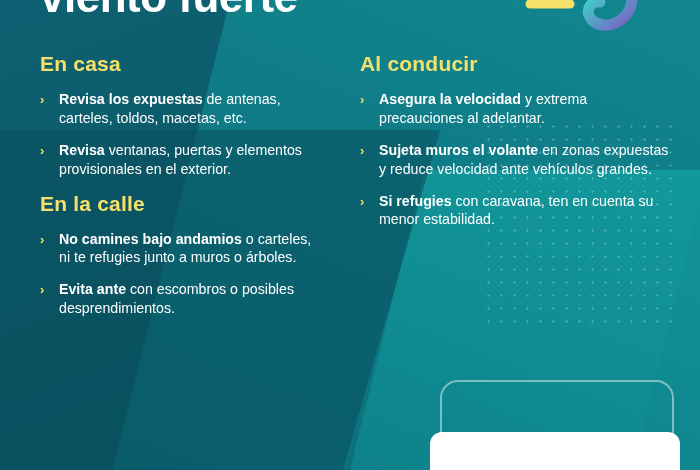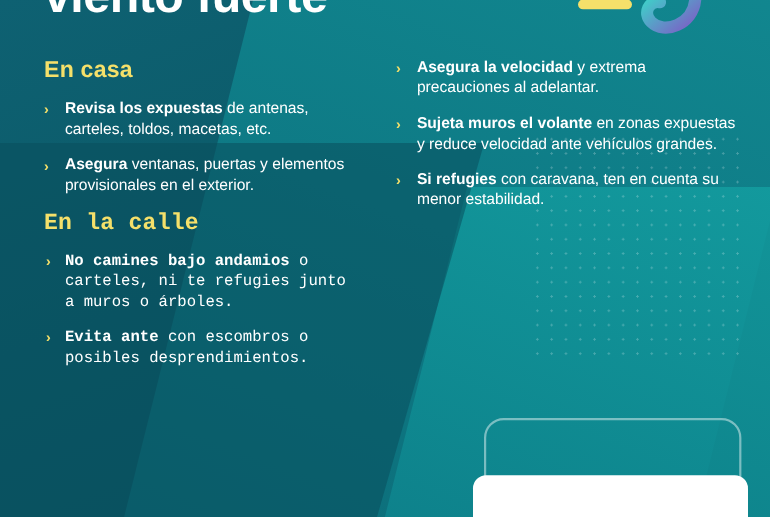--- a/index.html
+++ b/index.html
@@ -127,21 +127,20 @@
     padding-right: 30px;
   }
   h2.section-title {
     margin: 0 0 14px 0;
     font-size: 21px;
     font-weight: bold;
     color: #f5e06a;
     letter-spacing: .2px;
   }
   .section + .section {
-    font-family: Liberation Mono, monospace;
   }
   ul.tips {
     list-style: none;
     margin: 0;
     padding: 0;
   }
   ul.tips li {
     position: relative;
     padding-left: 19px;
     margin-bottom: 13px;
@@ -200,21 +199,21 @@
 
       <div class="section">
         <h2 class="section-title">En casa</h2>
         <ul class="tips">
           <li>
             <span class="chev">›</span>
             <b>Revisa los expuestas</b><span> de antenas, carteles, toldos, macetas, etc.</span>
           </li>
           <li>
             <span class="chev">›</span>
-            <b>Asegura</b><span> ventanas, puertas y elementos provisionales en el exterior.</span>
+            <b>Revisa</b><span> ventanas, puertas y elementos provisionales en el exterior.</span>
           </li>
         </ul>
       </div>
 
       <div class="section">
         <h2 class="section-title">En la calle</h2>
         <ul class="tips">
           <li>
             <span class="chev">›</span>
             <b>No camines bajo andamios</b><span> o carteles, ni te refugies junto a muros o árboles.</span>
@@ -224,20 +223,21 @@
             <b>Evita ante</b><span> con escombros o posibles desprendimientos.</span>
           </li>
         </ul>
       </div>
 
     </div>
 
     <div class="col col-right">
 
       <div class="section right-offset">
+        <h2 class="section-title">Al conducir</h2>
         <ul class="tips">
           <li>
             <span class="chev">›</span>
             <b>Asegura la velocidad</b><span> y extrema precauciones al adelantar.</span>
           </li>
           <li>
             <span class="chev">›</span>
             <b>Sujeta muros el volante</b><span> en zonas expuestas  y reduce velocidad ante vehículos grandes.</span>
           </li>
           <li>

